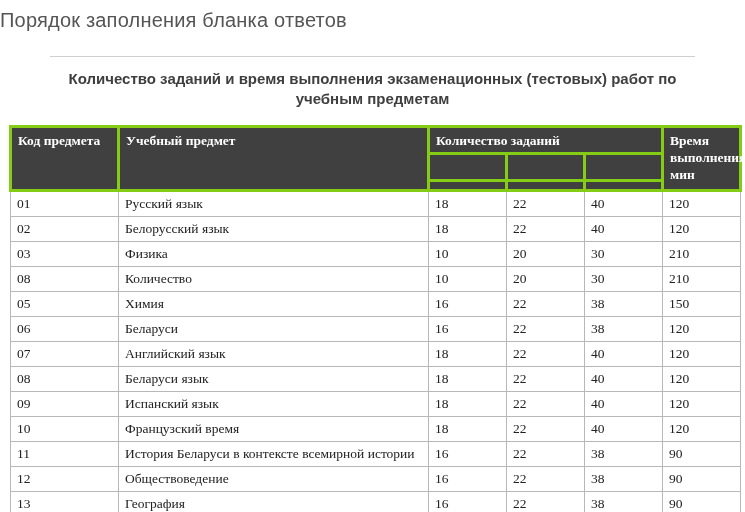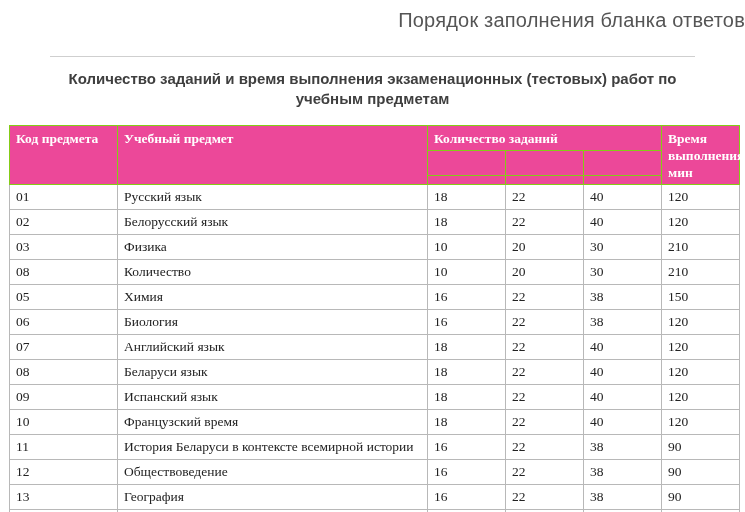--- a/index.html
+++ b/index.html
@@ -18,21 +18,21 @@
     position: relative;
     width: 745px;
     height: 512px;
     box-sizing: border-box;
   }
   .page-title {
     font-family: "Liberation Sans", sans-serif;
     font-size: 20px;
     font-weight: normal;
     color: #555555;
-    text-align: right;
+    text-align: left;
     margin: 9px 0 0 0;
     letter-spacing: 0.2px;
   }
   .rule {
     margin: 24px auto 0 auto;
     width: 645px;
     height: 1px;
     background: #cfcfcf;
   }
   .subtitle {
@@ -53,24 +53,24 @@
     font-size: 13.5px;
   }
   table.grid col.c-code  { width: 108px; }
   table.grid col.c-subj  { width: 310px; }
   table.grid col.c-q1    { width: 78px;  }
   table.grid col.c-q2    { width: 78px;  }
   table.grid col.c-q3    { width: 78px;  }
   table.grid col.c-time  { width: 78px;  }
 
   table.grid thead td {
-    background: #ec4899;
+    background: #404040;
     color: #ffffff;
     font-weight: bold;
-    border: 1px solid #84cc16;
+    border: 3px solid #84cc16;
     vertical-align: top;
     padding: 4px 6px 3px 6px;
     line-height: 17px;
   }
   thead .hdr-group {
     padding-top: 3px;
     margin-left: 28px;
   }
   thead .spacer-row td {
     height: 17px;
@@ -166,21 +166,21 @@
         <tr>
           <td class="col-code">05</td>
           <td class="col-subj">Химия</td>
           <td class="col-q">16</td>
           <td class="col-q">22</td>
           <td class="col-q">38</td>
           <td class="col-time">150</td>
         </tr>
         <tr>
           <td class="col-code">06</td>
-          <td class="col-subj">Биология</td>
+          <td class="col-subj">Беларуси</td>
           <td class="col-q">16</td>
           <td class="col-q">22</td>
           <td class="col-q">38</td>
           <td class="col-time">120</td>
         </tr>
         <tr>
           <td class="col-code">07</td>
           <td class="col-subj">Английский язык</td>
           <td class="col-q">18</td>
           <td class="col-q">22</td>

